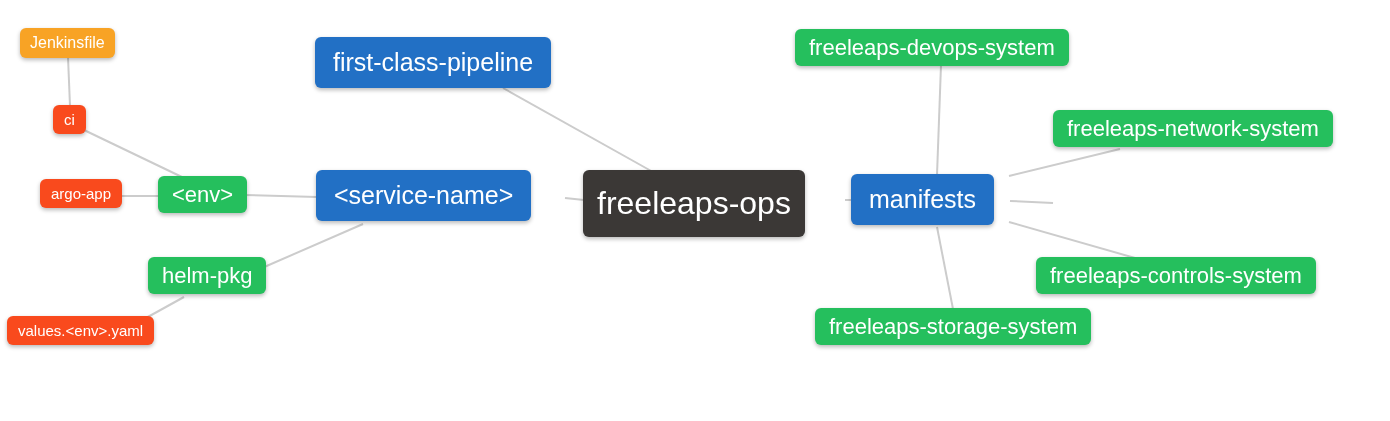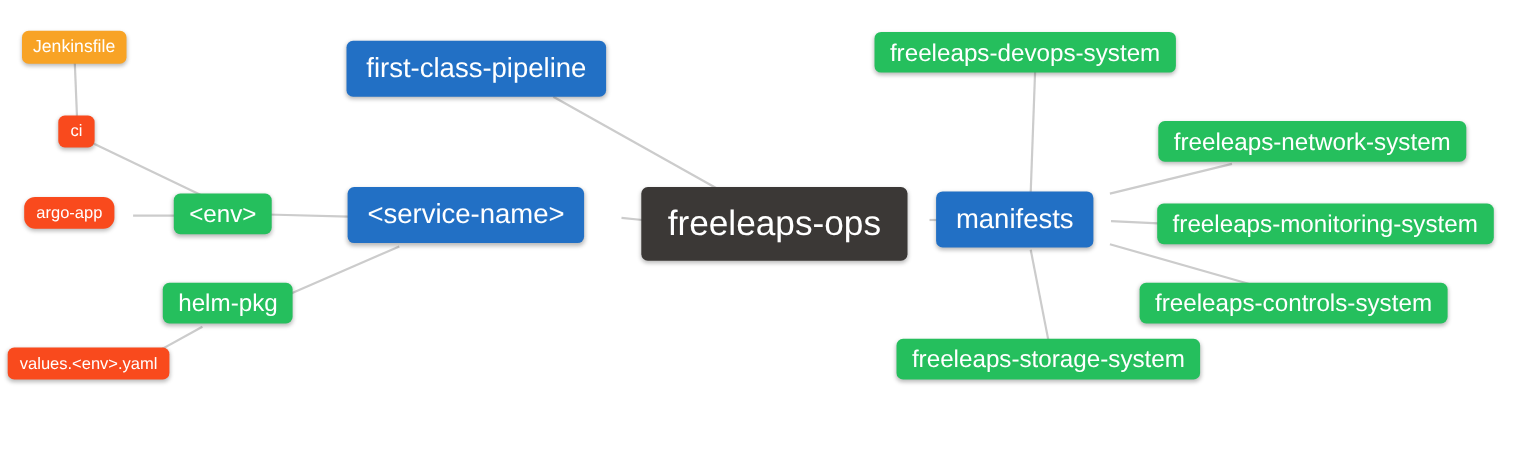--- a/index.html
+++ b/index.html
@@ -27,21 +27,21 @@
   }
   .node {
     position: absolute;
     color: var(--node-text, #ffffff);
     border-radius: 6px;
     box-shadow: 0 2px 4px rgba(0,0,0,0.28);
     white-space: nowrap;
     line-height: 1.15;
     cursor: default;
   }
-  .root   { background: var(--root-node,   #3B3836); font-size: 32px; padding: 15px 24px; }
+  .root   { background: var(--root-node,   #3B3836); font-size: 32px; padding: 15px 14px; }
   .level1 { background: var(--level1-node, #2270C5); font-size: 25px; padding: 11px 18px; text-align: center; }
   .level2 { background: var(--level2-node, #25BF5D); font-size: 22px; padding: 6px 14px; }
   .level3 { background: var(--level3-node, #F94A1D); font-size: 15px; padding: 6px 11px; }
   .level4 { background: var(--level4-node, #F8A325); font-size: 16px; padding: 6px 10px; }
 </style>
 </head>
 <body>
 
 <div class="canvas">
 
@@ -57,27 +57,26 @@
     <line x1="845" y1="200" x2="852" y2="200"></line>
     <line x1="937" y1="175" x2="941" y2="65"></line>
     <line x1="1009" y1="176" x2="1120" y2="149"></line>
     <line x1="1010" y1="201" x2="1053" y2="203"></line>
     <line x1="1009" y1="222" x2="1135" y2="258"></line>
     <line x1="937" y1="227" x2="953" y2="309"></line>
   </svg>
 
   <div class="node level4" style="left:20px;  top:28px;">Jenkinsfile</div>
   <div class="node level3" style="left:53px;  top:105px;">ci</div>
-  <div class="node level3" style="left:22px;  top:179px;border-radius:10px;">argo-app</div>
+  <div class="node level3" style="left:40px;  top:179px;">argo-app</div>
   <div class="node level2" style="left:158px; top:176px;">&lt;env&gt;</div>
   <div class="node level2" style="left:148px; top:257px;">helm-pkg</div>
   <div class="node level3" style="left:7px;   top:316px;">values.&lt;env&gt;.yaml</div>
   <div class="node level1" style="left:315px; top:37px;">first-class-pipeline</div>
   <div class="node level1" style="left:316px; top:170px;">&lt;service-name&gt;</div>
   <div class="node root" style="left:583px; top:170px;">freeleaps-ops</div>
   <div class="node level1" style="left:851px; top:174px;">manifests</div>
   <div class="node level2" style="left:795px; top:29px;">freeleaps-devops-system</div>
   <div class="node level2" style="left:1053px;top:110px;">freeleaps-network-system</div>
-  <div class="node level2" style="left:1052px;top:185px;">freeleaps-monitoring-system</div>
   <div class="node level2" style="left:1036px;top:257px;">freeleaps-controls-system</div>
   <div class="node level2" style="left:815px; top:308px;">freeleaps-storage-system</div>
 
 </div>
 
 </body></html>

